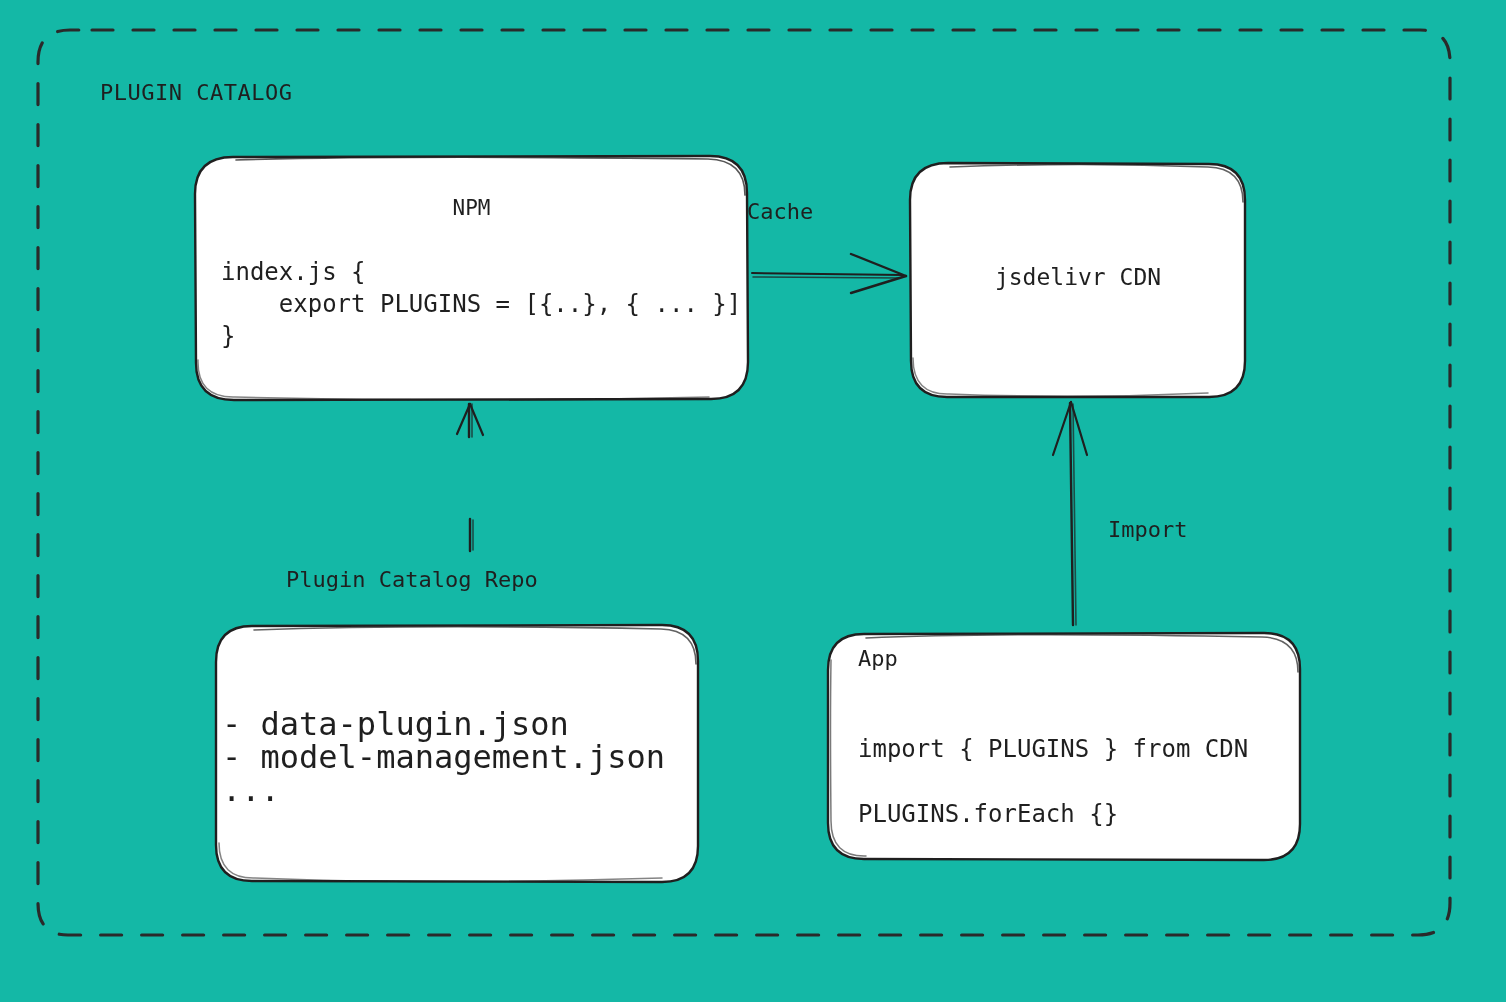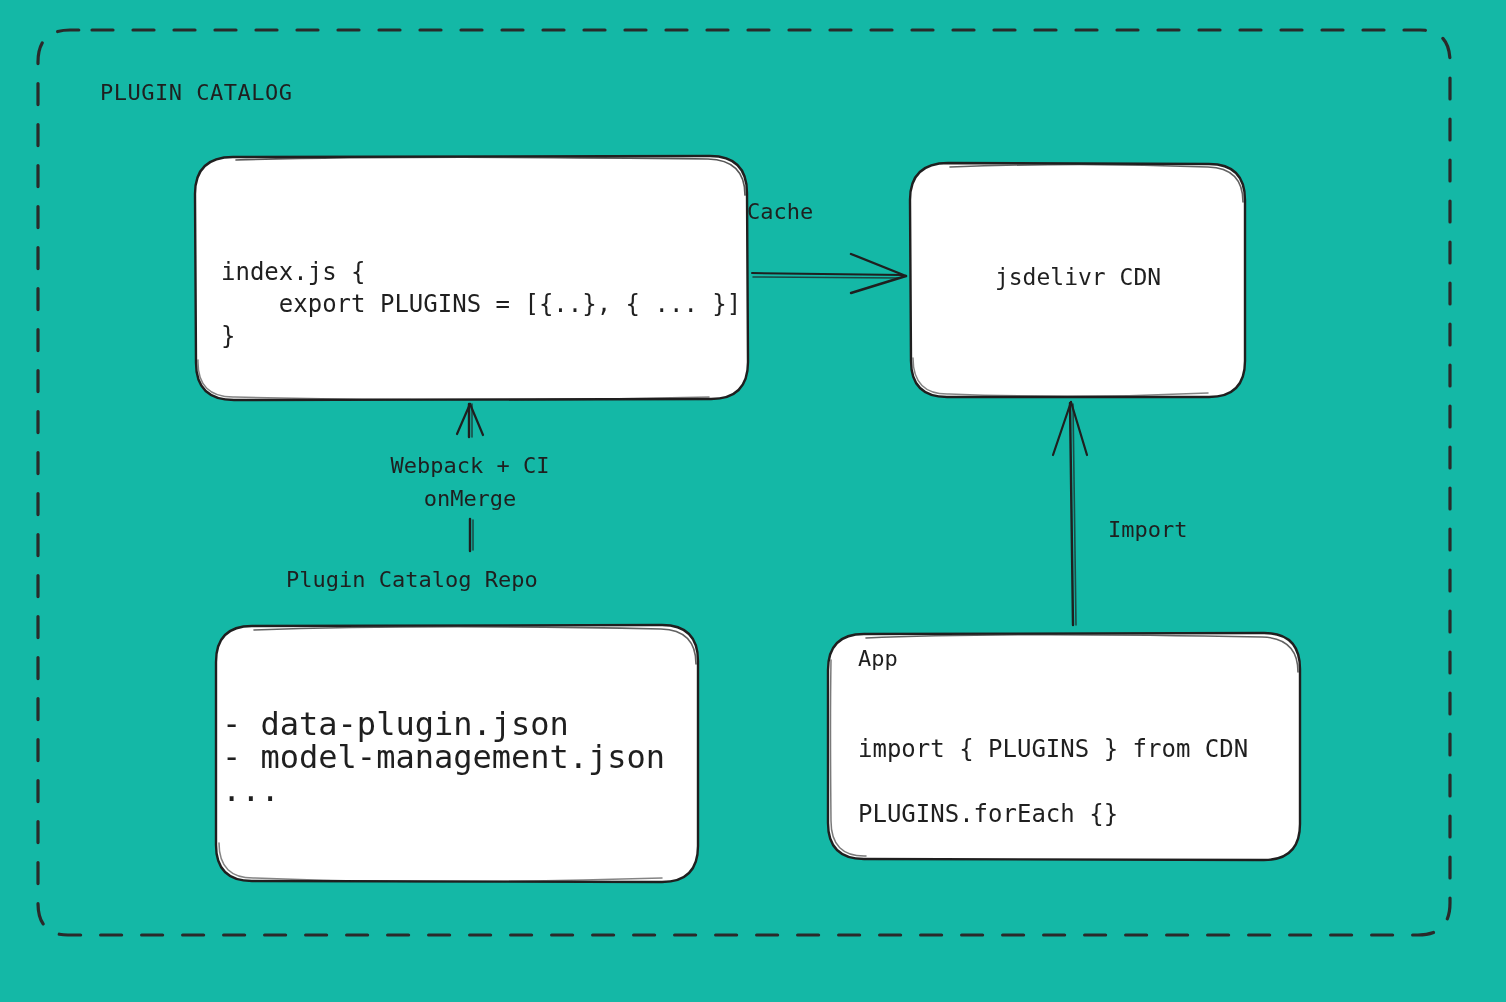--- a/index.html
+++ b/index.html
@@ -175,31 +175,30 @@
     <g>
       <path d="M 1073,625 L 1070,403" fill="none" stroke="#1f1f1f" stroke-width="2.4" stroke-linecap="round"></path>
       <path d="M 1076,625 L 1073,404" fill="none" stroke="#1f1f1f" stroke-width="1.6" stroke-linecap="round" opacity="0.7"></path>
       <path d="M 1053,455 L 1071,402" fill="none" stroke="#1f1f1f" stroke-width="2.2" stroke-linecap="round"></path>
       <path d="M 1087,455 L 1071,402" fill="none" stroke="#1f1f1f" stroke-width="2.2" stroke-linecap="round"></path>
     </g>
   </svg>
 
   <div class="txt" id="group-title">PLUGIN CATALOG</div>
 
+  <div class="txt" id="npm-title">NPM</div>
 
   <div class="txt" id="npm-code">index.js {
     export PLUGINS = [{..}, { ... }]
 }</div>
 
   <div class="txt" id="cdn-title">jsdelivr CDN</div>
 
   <div class="txt" id="label-cache">Cache</div>
 
-  <div class="txt" id="label-build">Webpack + CI
-onMerge</div>
 
   <div class="txt" id="label-import">Import</div>
 
   <div class="txt" id="label-repo">Plugin Catalog Repo</div>
 
   <div class="txt" id="repo-list">- data-plugin.json
 - model-management.json
 ...</div>
 
   <div class="txt" id="app-title">App</div>

